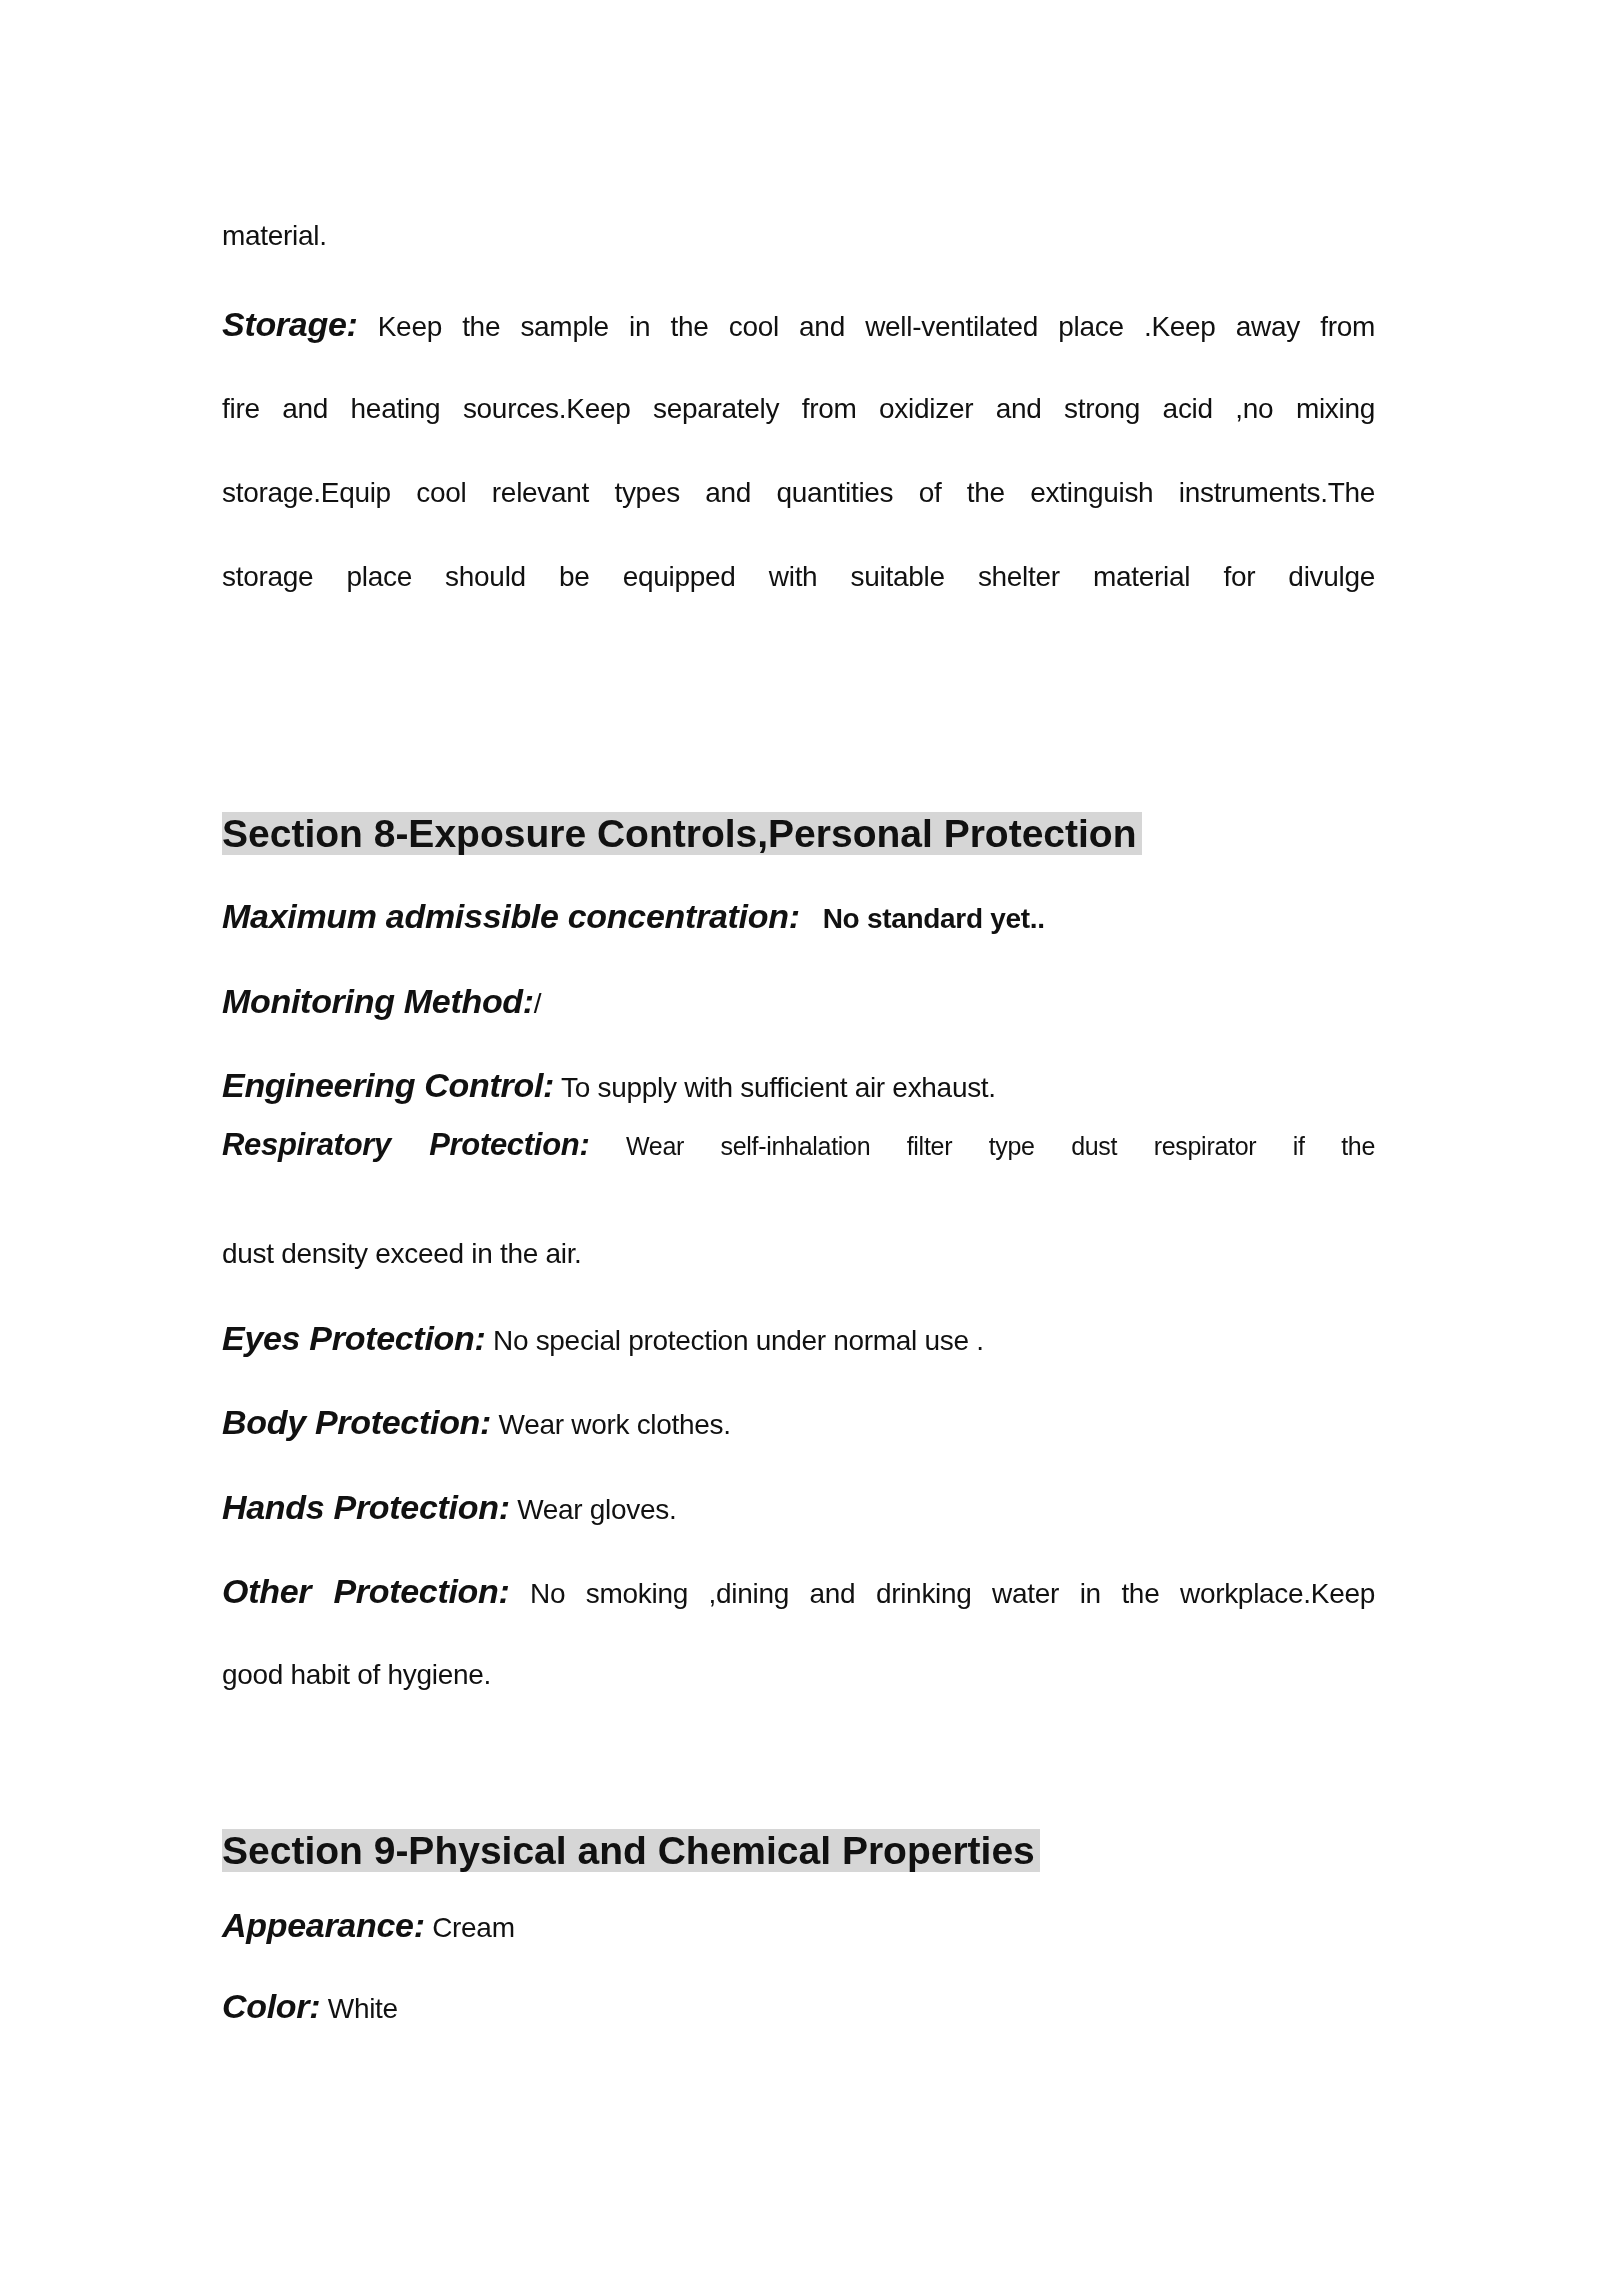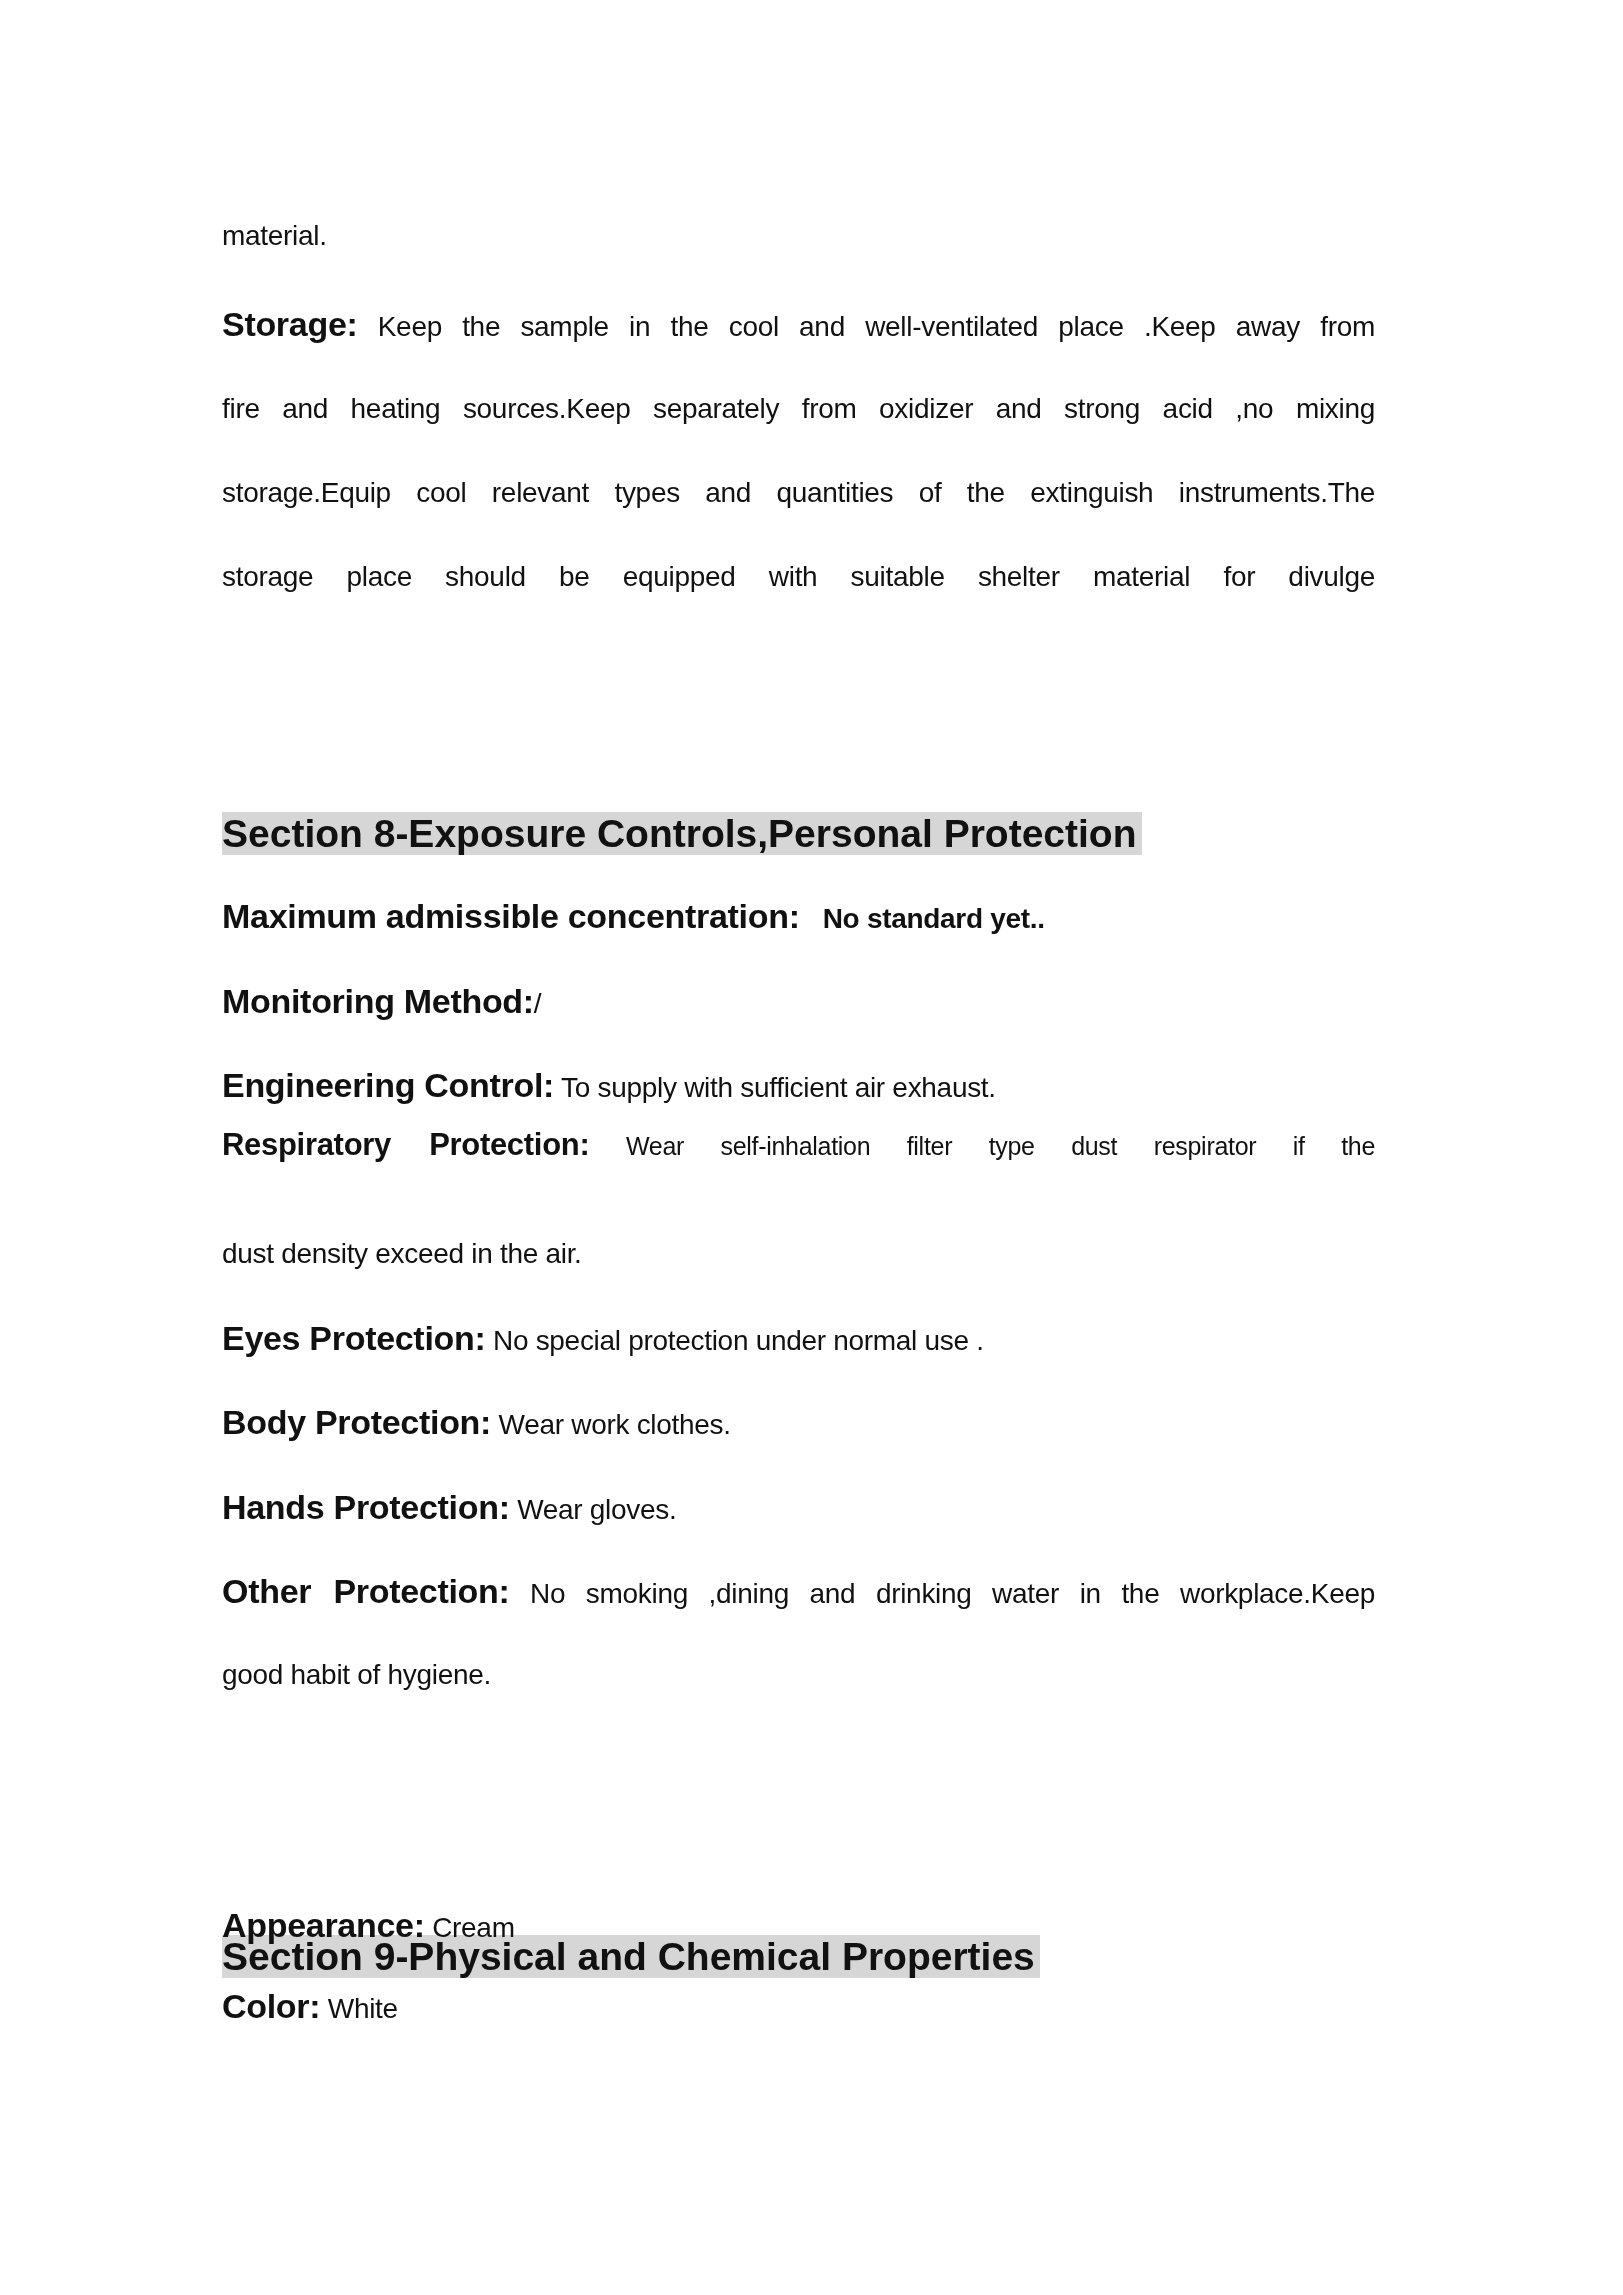--- a/index.html
+++ b/index.html
@@ -26,20 +26,21 @@
     width:1153px;
     font-size:28px;
     line-height:44px;
     letter-spacing:-0.3px;
     white-space:nowrap;
     color:var(--ink);
   }
   .line .lbl{
     font-weight:bold;
     font-size:34px;
+    font-style:italic;
   }
   
   .j{
     white-space:normal;
     text-align:justify;
     text-align-last:justify;
   }
   
   .fit{font-size:25px;}
   .fit .lbl{font-size:31px;}
@@ -89,20 +90,20 @@
   <div class="line" style="top:1316px"><span class="lbl">Eyes Protection:</span><span> No special protection under normal use .</span></div>
 
   <div class="line" style="top:1400px"><span class="lbl">Body Protection:</span><span> Wear work clothes.</span></div>
 
   <div class="line" style="top:1485px"><span class="lbl">Hands Protection:</span><span> Wear gloves.</span></div>
 
   <div class="line j" style="top:1569px"><span class="lbl">Other Protection:</span><span> No smoking ,dining and drinking water in the workplace.Keep</span></div>
 
   <div class="line" style="top:1653px">good habit of hygiene.</div>
 
-  <div class="heading" style="top:1924px"><span class="hl">Section 9-Physical and Chemical Properties</span></div>
+  <div class="heading" style="top:1818px"><span class="hl">Section 9-Physical and Chemical Properties</span></div>
 
   <div class="line" style="top:1903px"><span class="lbl">Appearance:</span><span> Cream</span></div>
 
   <div class="line" style="top:1984px"><span class="lbl">Color:</span><span> White</span></div>
 
 </div>
 
 
 </body></html>

